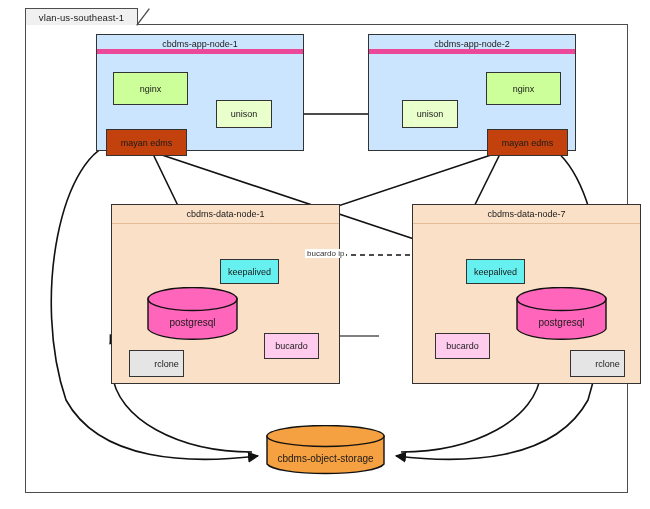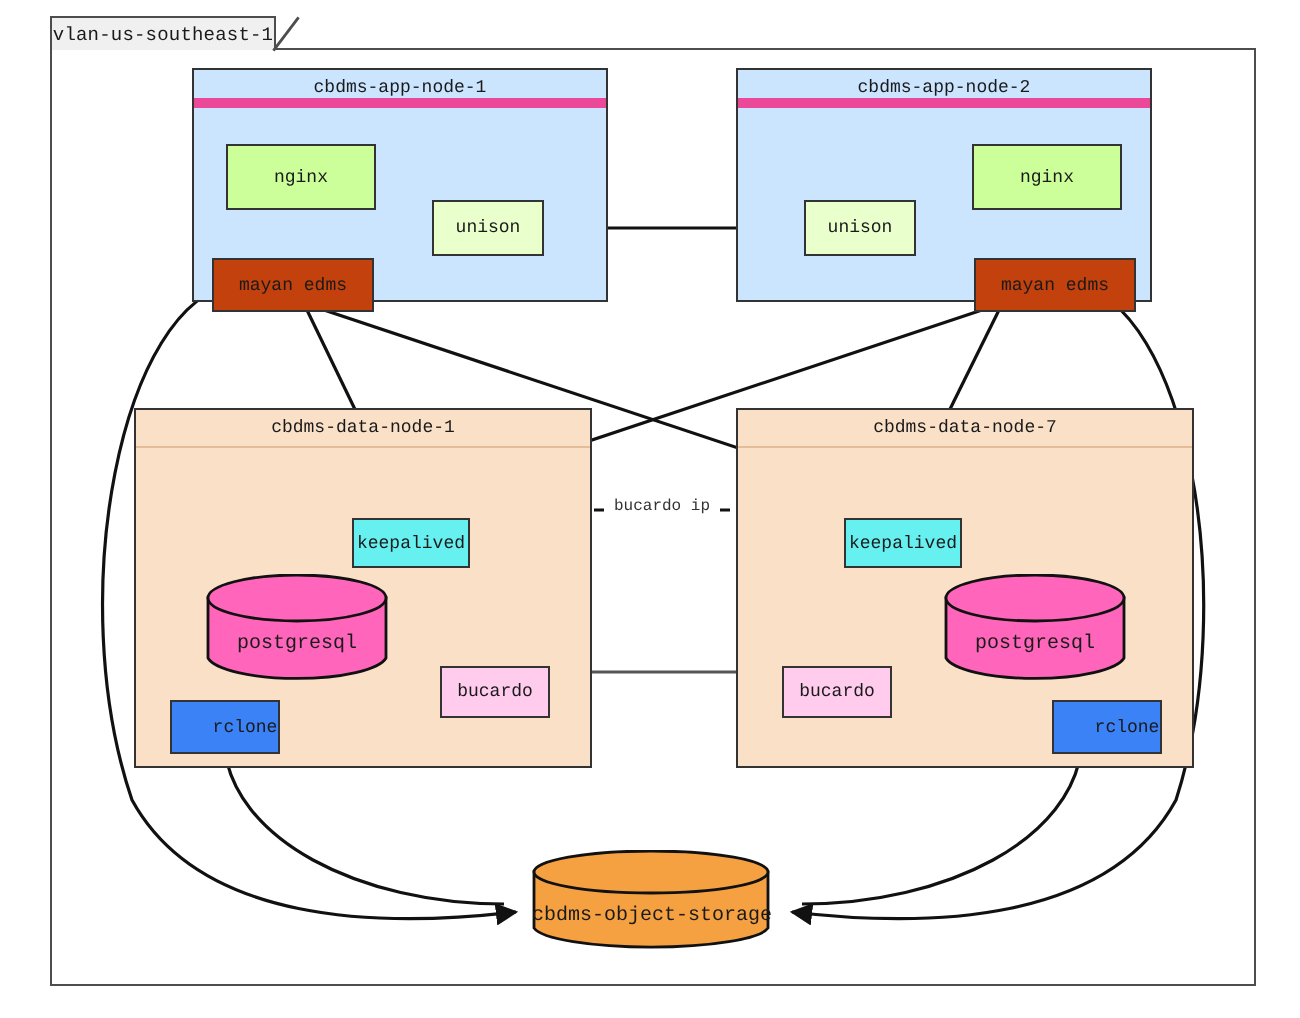--- a/index.html
+++ b/index.html
@@ -11,21 +11,20 @@
   body {
     font-family: "Liberation Sans", sans-serif;
     -webkit-font-smoothing: antialiased;
   }
   #canvas {
     position: relative;
     width: 650px;
     height: 509px;
     background: #ffffff;
     overflow: hidden;
-    font-family: Liberation Mono, monospace;
   }
   
   #package-frame {
     position: absolute;
     left: 25px;
     top: 24px;
     width: 603px;
     height: 469px;
     border: 1.4px solid #4d4d4d;
     background: #ffffff;
@@ -79,42 +78,42 @@
     color: #1a1a1a;
     box-sizing: border-box;
   }
   .node-body {
     position: relative;
     height: calc(100% - 19px);
     box-sizing: border-box;
   }
   .app-container { background: #cce5ff; }
   .app-container .node-title { border-bottom: 5px solid #ec4899; }
-  .data-container { background: #fbe0c8; }
+  .data-container { background: #fbe0c8; margin-left: 44px; }
   .data-container .node-title { border-bottom: 1px solid #e3bd99; }
 
   
   .svc {
     position: absolute;
     box-sizing: border-box;
     border: 1.4px solid #333333;
     display: flex;
     align-items: center;
     justify-content: center;
     font-size: 9px;
     color: #1a1a1a;
     text-align: center;
     white-space: nowrap;
   }
   .svc-nginx    { background: #ccff99; }
   .svc-unison   { background: #e9ffcc; }
   .svc-mayan    { background: #c2410c; }
   .svc-keepalived { background: #66f0f0; }
   .svc-bucardo  { background: #ffccee; }
-  .svc-rclone   { background: #3b82f6; padding-left: 20px; }
+  .svc-rclone   { background: #e5e5e5; padding-left: 20px; }
 
   
   .cyl {
     position: absolute;
   }
   .cyl svg { display: block; }
   .cyl-label {
     position: absolute;
     left: 0;
     width: 100%;

